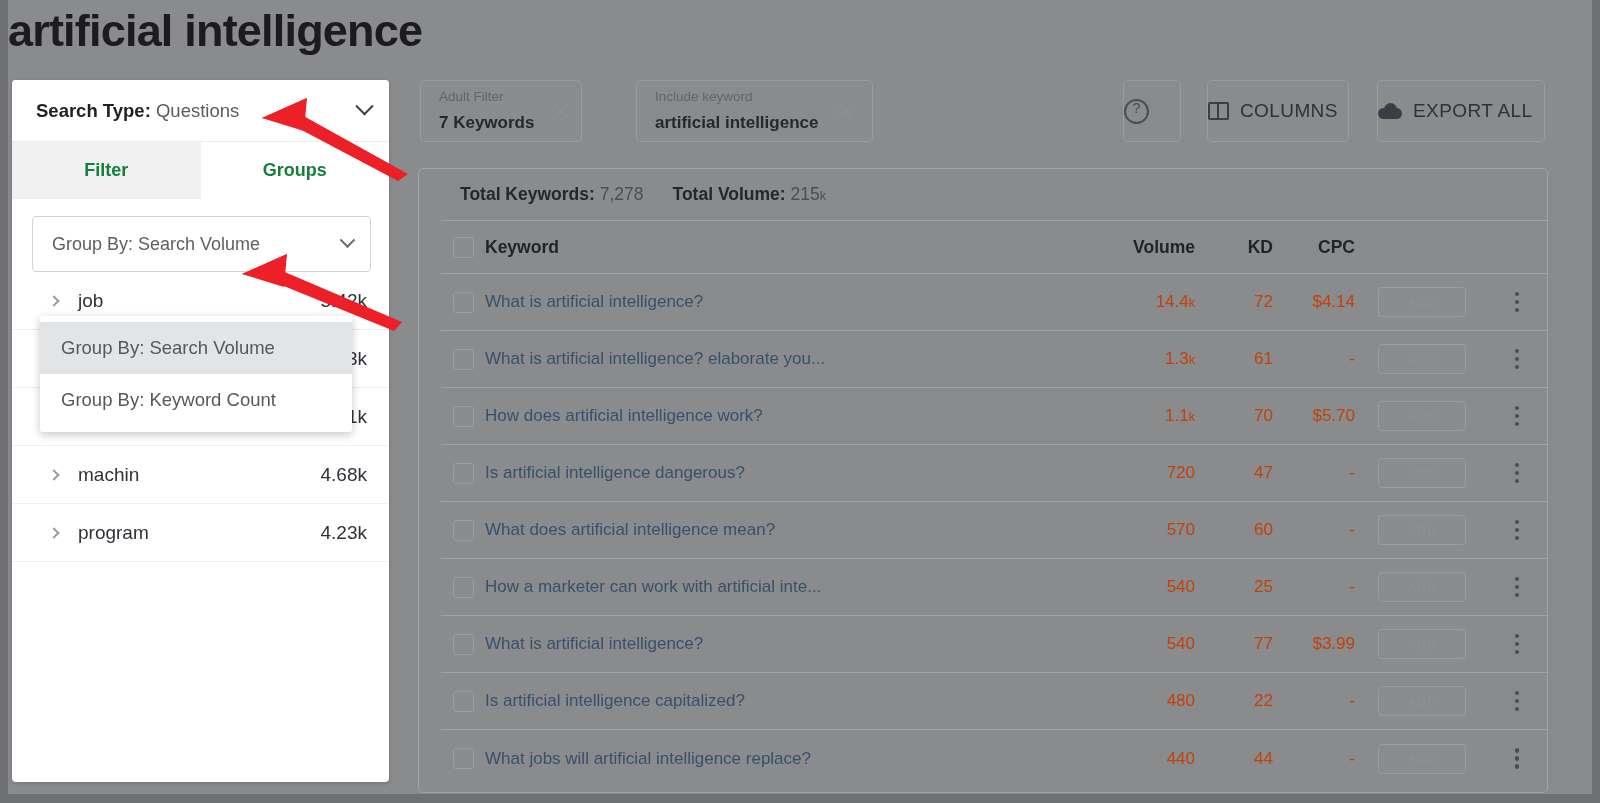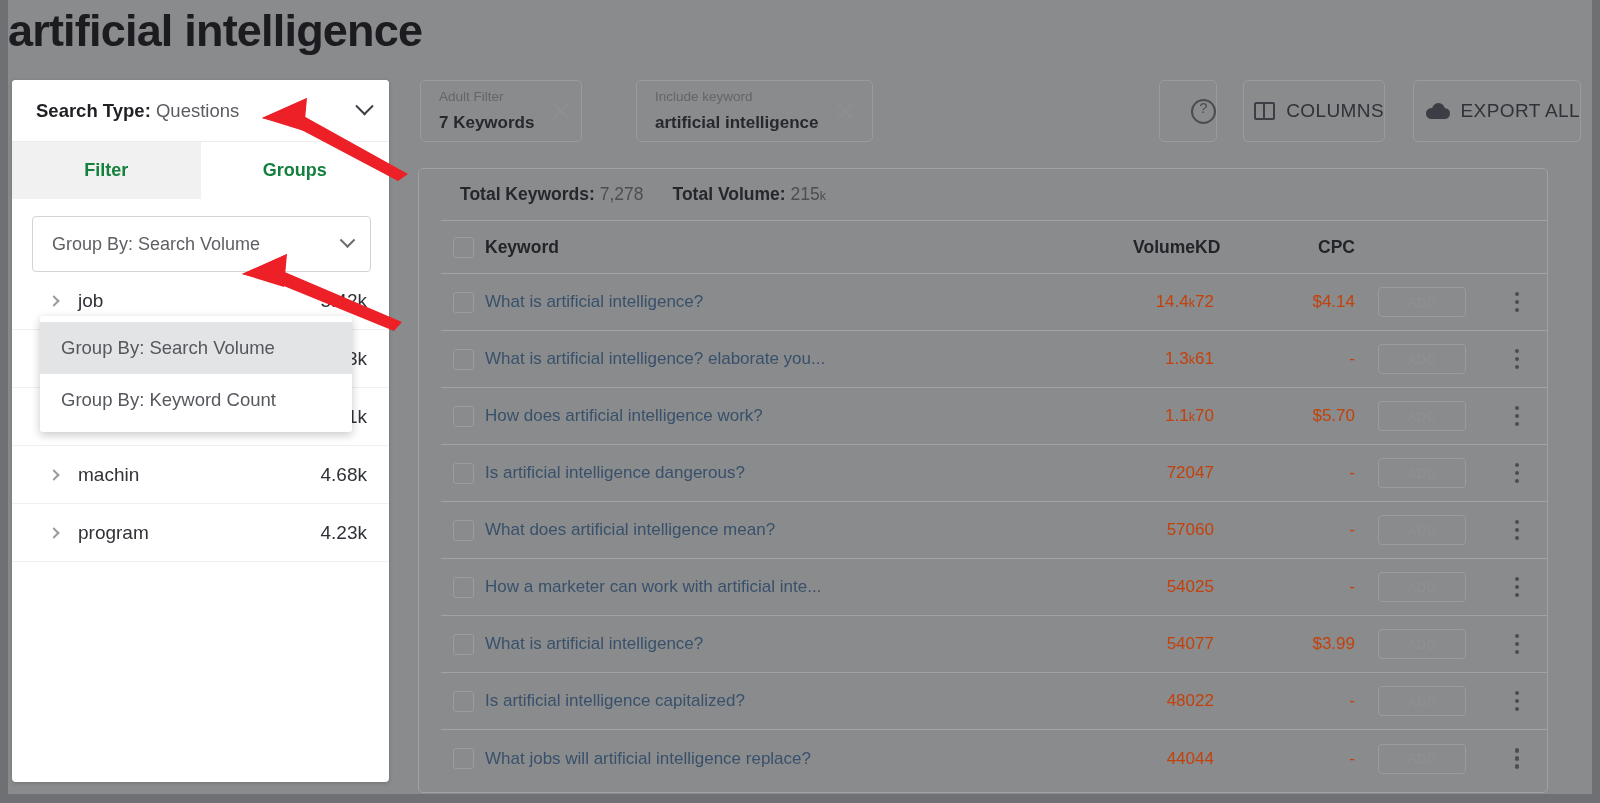--- a/index.html
+++ b/index.html
@@ -84,28 +84,27 @@
   #chip-keyword { left: 600px; width: 237px; margin-left: 36px; }
 
   .tool-btn {
     position: absolute;
     top: 80px;
     height: 62px;
     border: 1px solid #9a9b9d;
     border-radius: 5px;
     display: flex;
     align-items: center;
-    justify-content: flex-end;
+    justify-content: flex-start;
     gap: 11px;
     color: #2f3238;
     font-size: 19px;
     letter-spacing: 0.4px;
     background: transparent;
     cursor: pointer;
-    margin-left: 36px;
   }
   #btn-help    { left: 1123px; width: 58px; }
   #btn-columns { left: 1207px; width: 142px; }
   #btn-export  { left: 1377px; width: 168px; }
 
   .icon-help {
     width: 25px; height: 25px;
     border: 2px solid #4a4d53;
     border-radius: 50%;
     position: relative;
@@ -193,21 +192,21 @@
     display: flex;
     align-items: center;
     border-bottom: 1px solid #a1a2a4;
     font-size: 17px;
   }
   .row:last-child { border-bottom: none; }
 
   .c-check  { width: 44px; display: flex; justify-content: center; flex: none; }
   .c-kw     { flex: 1 1 auto; padding-right: 14px; overflow: hidden; white-space: nowrap; text-overflow: ellipsis; }
   .c-vol    { width: 128px; text-align: right; flex: none; }
-  .c-kd     { width: 78px;  flex: none; }
+  .c-kd     { width: 78px;  text-align: right; flex: none; }
   .c-cpc    { width: 84px;  text-align: right; flex: none; padding-right: 2px; }
   .c-add    { width: 130px; display: flex; justify-content: center; flex: none; }
   .c-menu   { width: 60px;  display: flex; justify-content: center; flex: none; }
 
   .cbox {
     width: 21px; height: 21px;
     border: 1.6px solid #9b9da0;
     border-radius: 3px;
     background: transparent;
     cursor: pointer;

